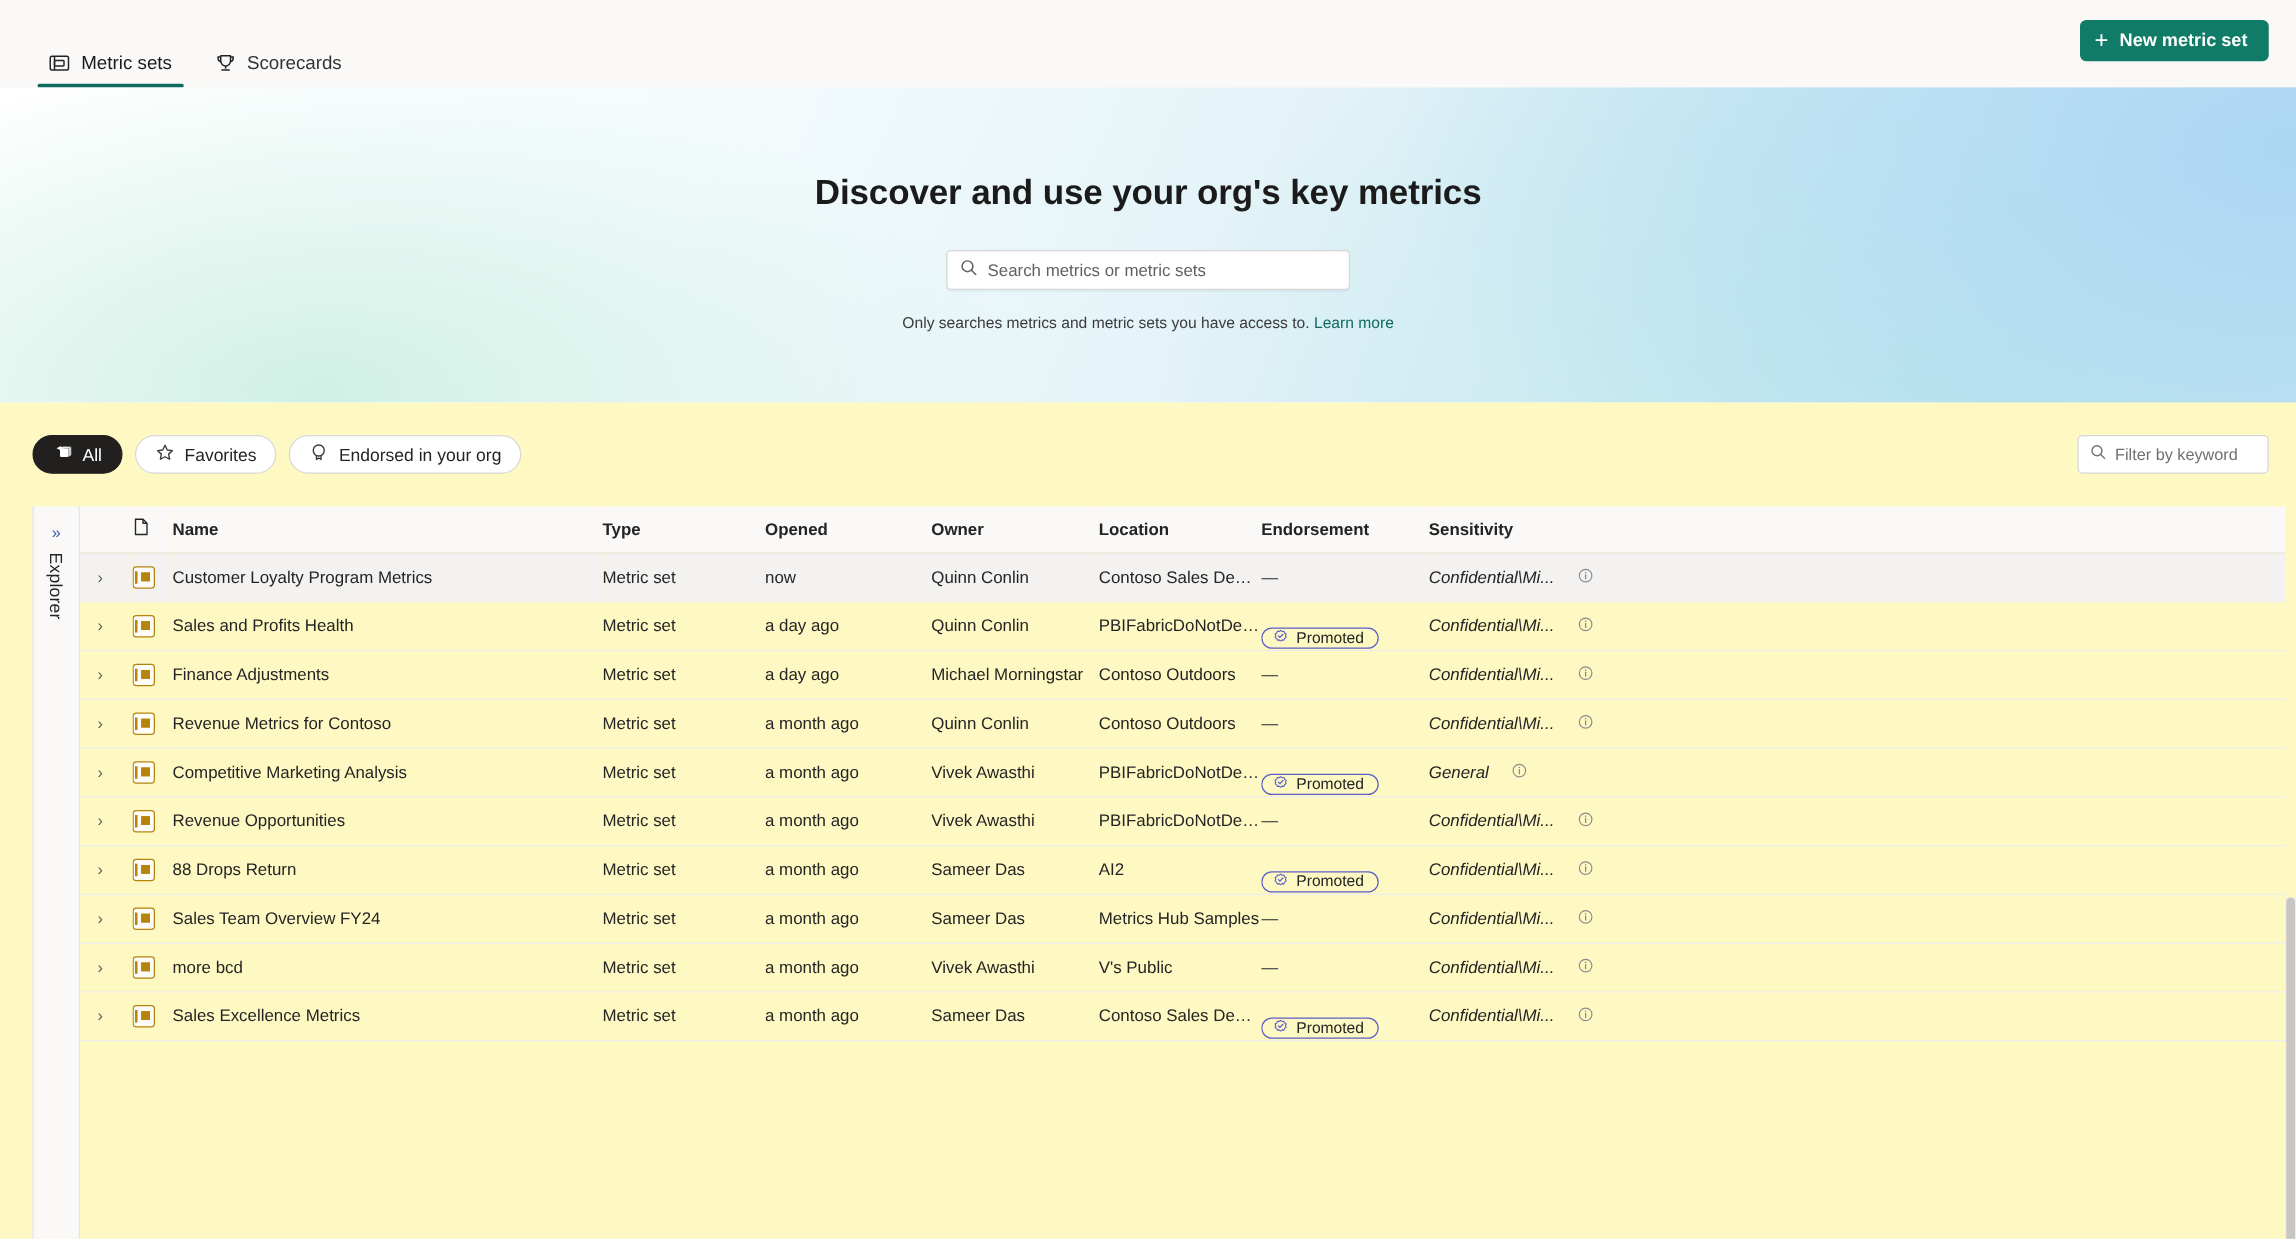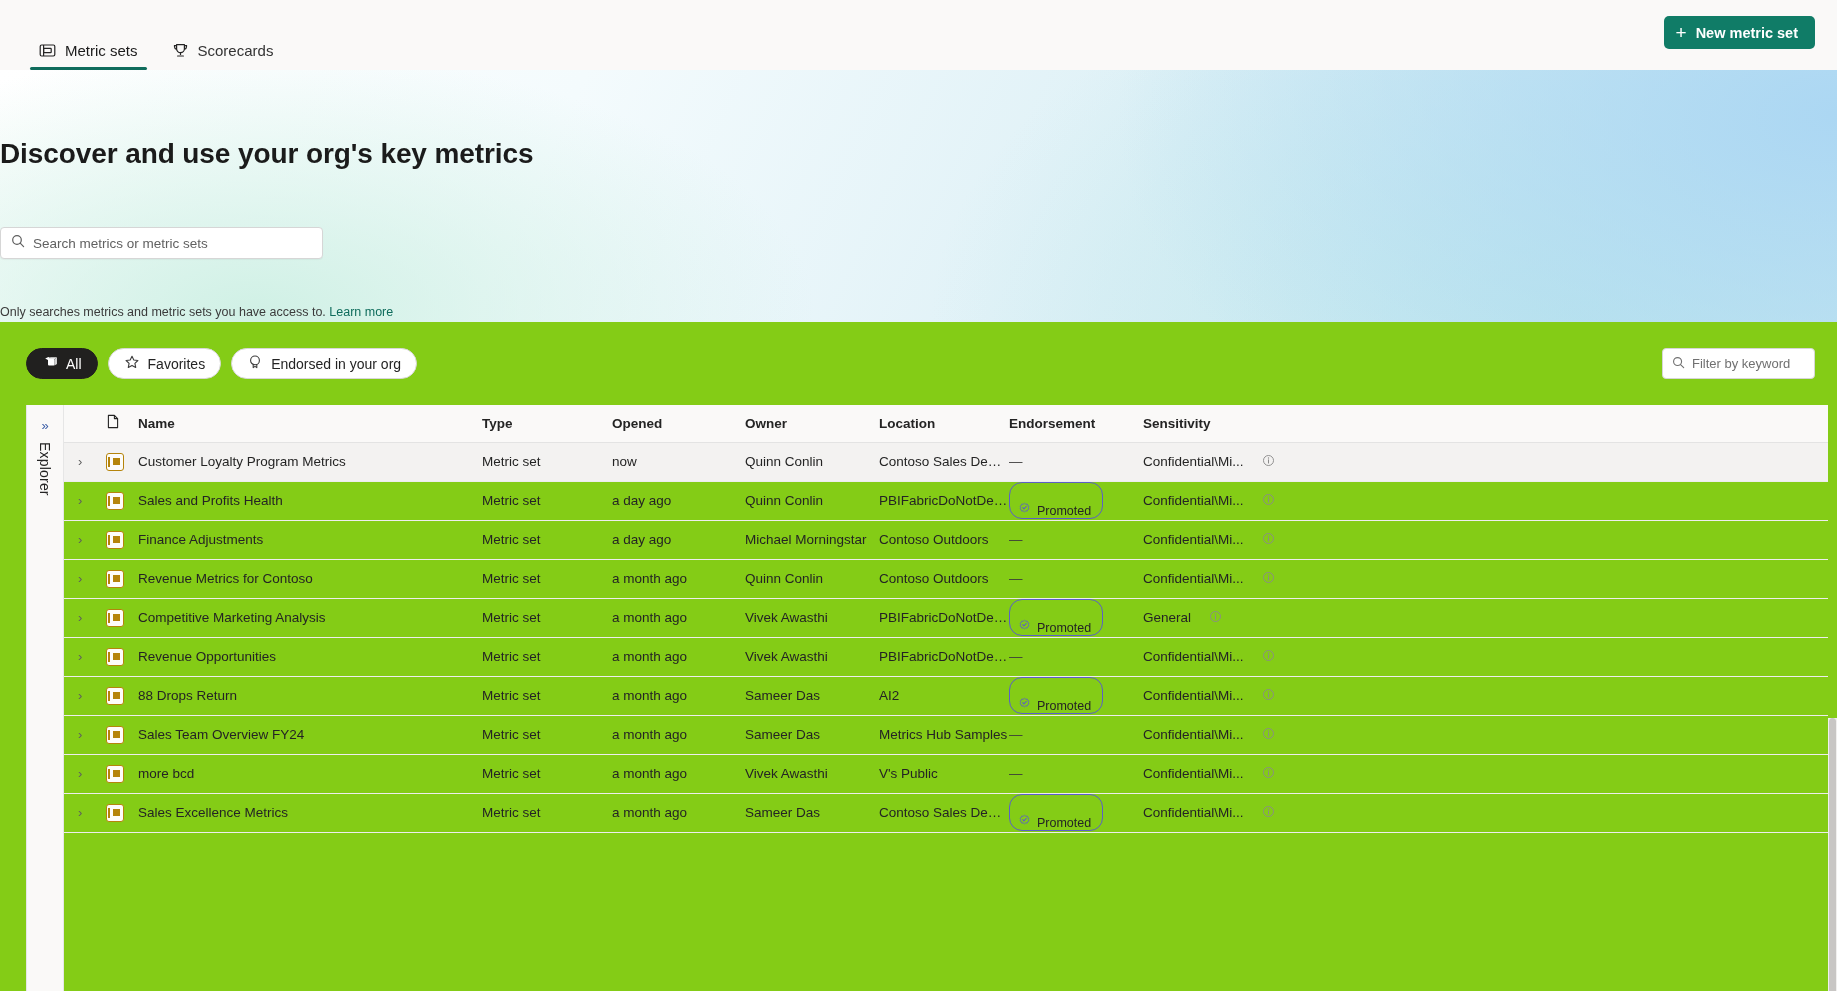--- a/index.html
+++ b/index.html
@@ -47,21 +47,21 @@
 
   
   .hero {
     height: 252px; width: 100%;
     position: relative;
     background:
       radial-gradient(ellipse 900px 420px at 14% 96%, rgba(206,240,228,0.95) 0%, rgba(206,240,228,0) 62%),
       radial-gradient(ellipse 1200px 700px at 100% 18%, rgba(170,214,243,0.95) 0%, rgba(170,214,243,0) 60%),
       radial-gradient(ellipse 1000px 600px at 86% 100%, rgba(186,230,235,0.85) 0%, rgba(186,230,235,0) 65%),
       linear-gradient(115deg, #ffffff 0%, #f4fbfd 30%, #ddf0f6 62%, #cfe9f4 100%);
-    display: flex; flex-direction: column;  gap: 27px;
+    display: flex; flex-direction: column; align-items: center;
   }
   .hero h1 {
     margin-top: 68px;
     font-size: 28px; font-weight: bold; color: #1b1b1b;
     letter-spacing: -0.1px;
   }
   .searchwrap {
     margin-top: 30px;
     width: 323px; height: 32px;
     background: #fff; border: 1px solid #d6d6d6; border-radius: 4px;
@@ -76,21 +76,21 @@
   .searchwrap input::placeholder { color: #616161; }
   .heronote {
     margin-top: 19px; font-size: 12.5px; color: #3b3b3b;
   }
   .heronote a { color: #0f6c5c; text-decoration: none; }
 
   
   .listarea {
     position: relative;
     height: 669px;
-    background: #84cc16;
+    background: #fef9c3;
   }
   .filterrow {
     height: 83px;
     display: flex; align-items: center;
     padding: 0 22px 0 26px;
     justify-content: space-between;
   }
   .pills { display: flex; gap: 10px; align-items: center; }
   .pill {
     height: 31px; display: flex; align-items: center; gap: 8px;
@@ -167,27 +167,28 @@
   .msicon i {
     display: block; width: 7px; height: 7px;
     border: 1.5px solid #b5840b; background: #b5840b;
   }
   .msicon::before {
     content: ""; position: relative; left: -3px;
     width: 2px; height: 10px; background: #b5840b;
   }
   .dash { color: #3b3b3b; }
   .promoted {
-    display: inline-flex; align-items: flex-end; gap: 6px;
-    height: 37px; padding: 0 11px 0 8px;
+    display: inline-flex; align-items: flex-start; gap: 6px;
+    height: 17px; padding: 0 11px 0 8px;
     border: 1px solid #5b5fc7; border-radius: 13px;
     font-size: 12.5px; color: #242424; background: transparent;
     cursor: pointer;
-  }
-  .sens { display: inline-flex; align-items: flex-start; gap: 18px; }
+    margin-top: 20px;
+  }
+  .sens { display: inline-flex; align-items: flex-start; gap: 18px; font-style: italic; }
   .infoicon { color: #8a8a8a; font-size: 12px; cursor: pointer; }
 
   
   .scrollbar {
     position: absolute; right: 0; top: 396px;
     width: 9px; height: 595px; background: #f0efee;
   }
   .scrollbar .thumb {
     position: absolute; top: 0; left: 1px;
     width: 7px; height: 470px; background: #c8c6c4; border-radius: 4px;

